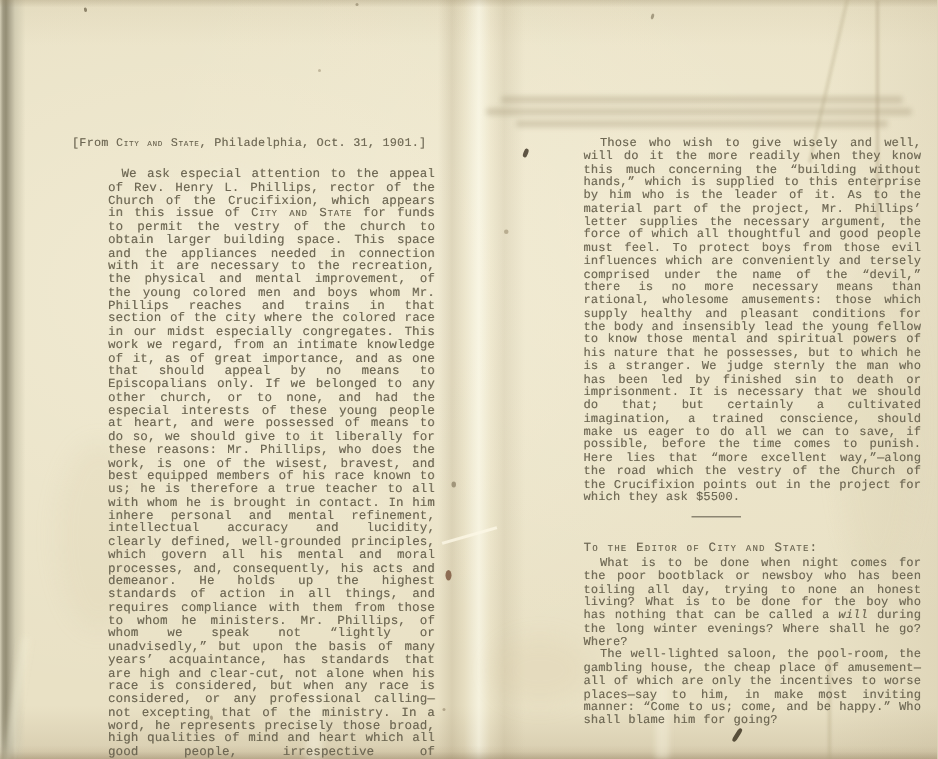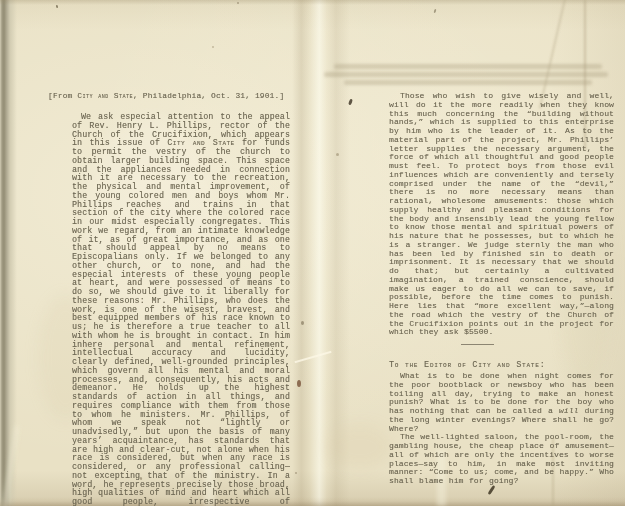--- a/index.html
+++ b/index.html
@@ -111,17 +111,17 @@
     <div>
         <div class="source-note"><span>[From </span><span class="sc">City and State</span><span>, Philadelphia, Oct. 31, 1901.]</span></div>
         <p class="para"><span>We ask especial attention to the appeal of Rev. Henry L. Phillips, rector of the Church of the Crucifixion, which appears in this issue of </span><span class="sc">City and State</span><span> for funds to permit the vestry of the church to obtain larger building space.  This space and the appliances needed in connection with it are necessary to the recreation, the physical and mental improvement, of the young colored men and boys whom Mr. Phillips reaches and trains in that section of the city where the colored race in our midst especially congregates.  This work we regard, from an intimate knowledge of it, as of great importance, and as one that should appeal by no means to Episcopalians only.  If we belonged to any other church, or to none, and had the especial interests of these young people at heart, and were possessed of means to do so, we should give to it liberally for these reasons: Mr. Phillips, who does the work, is one of the wisest, bravest, and best equipped members of his race known to us; he is therefore a true teacher to all with whom he is brought in contact.  In him inhere personal and mental refinement, intellectual accuracy and lucidity, clearly defined, well-grounded principles, which govern all his mental and moral processes, and, consequently, his acts and demeanor.  He holds up the highest standards of action in all things, and requires compliance with them from those to whom he ministers.  Mr. Phillips, of whom we speak not “lightly or unadvisedly,” but upon the basis of many years’ acquaintance, has standards that are high and clear-cut, not alone when his race is considered, but when any race is considered, or any professional calling—not excepting that of the ministry.  In a word, he represents precisely those broad, high qualities of mind and heart which all good people, irrespective of denominational names, regard as most important in one who is a practical teacher and guide to young men and boys—precisely those qualities which young colored men and boys most need to strengthen them against the recognized weaknesses of their race, and to guard them against those temptations to which all youth is subjected.</span></p>
       </div>
   </div>
   <div class="page page-right">
     <div>
         <p class="para"><span>Those who wish to give wisely and well, will do it the more readily when they know this much concerning the “building without hands,” which is supplied to this enterprise by him who is the leader of it.  As to the material part of the project, Mr. Phillips’ letter supplies the necessary argument, the force of which all thoughtful and good people must feel.  To protect boys from those evil influences which are conveniently and tersely comprised under the name of the “devil,” there is no more necessary means than rational, wholesome amusements: those which supply healthy and pleasant conditions for the body and insensibly lead the young fellow to know those mental and spiritual powers of his nature that he possesses, but to which he is a stranger.  We judge sternly the man who has been led by finished sin to death or imprisonment.  It is necessary that we should do that; but certainly a cultivated imagination, a trained conscience, should make us eager to do all we can to save, if possible, before the time comes to punish.  Here lies that “more excellent way,”—along the road which the vestry of the Church of the Crucifixion points out in the project for which they ask $5500.</span></p>
         <div class="rule"></div>
         <div class="heading"><span>To the Editor of City and State:</span></div>
-        <p class="para"><span>What is to be done when night comes for the poor bootblack or newsboy who has been toiling all day, trying to make an honest punish?  What is to be done for the boy who has nothing that can be called a </span><span class="it">will</span><span> during the long winter evenings?  Where shall he go?  Where?</span></p>
+        <p class="para"><span>What is to be done when night comes for the poor bootblack or newsboy who has been toiling all day, trying to none an honest living?  What is to be done for the boy who has nothing that can be called a </span><span class="it">will</span><span> during the long winter evenings?  Where shall he go?  Where?</span></p>
         <p class="para"><span>The well-lighted saloon, the pool-room, the gambling house, the cheap place of amusement—all of which are only the incentives to worse places—say to him, in make most inviting manner: “Come to us; come, and be happy.”  Who shall blame him for going?</span></p>
       </div>
   </div>
 </div>
 
 </body></html>

